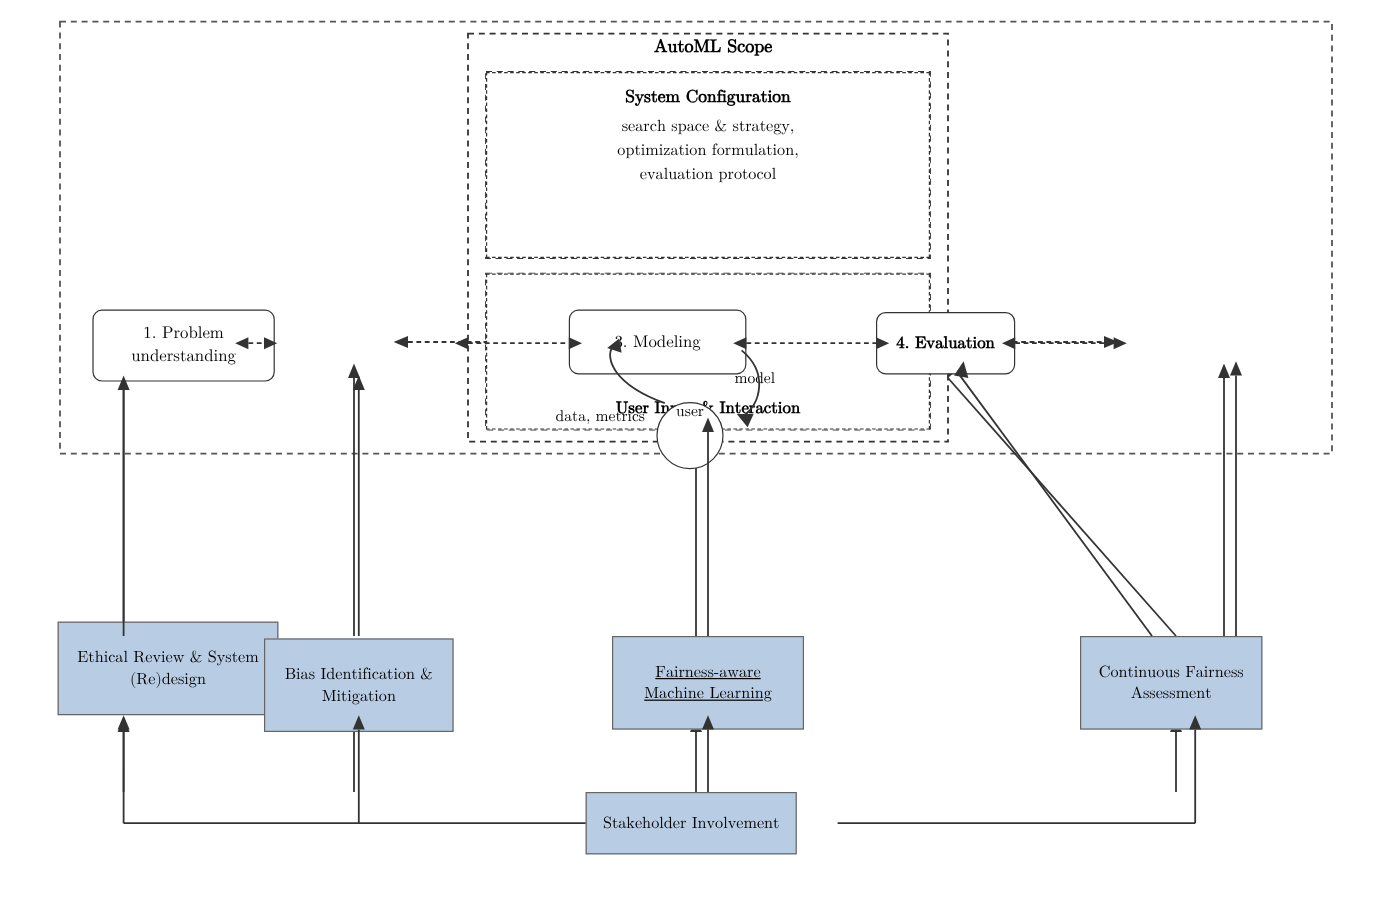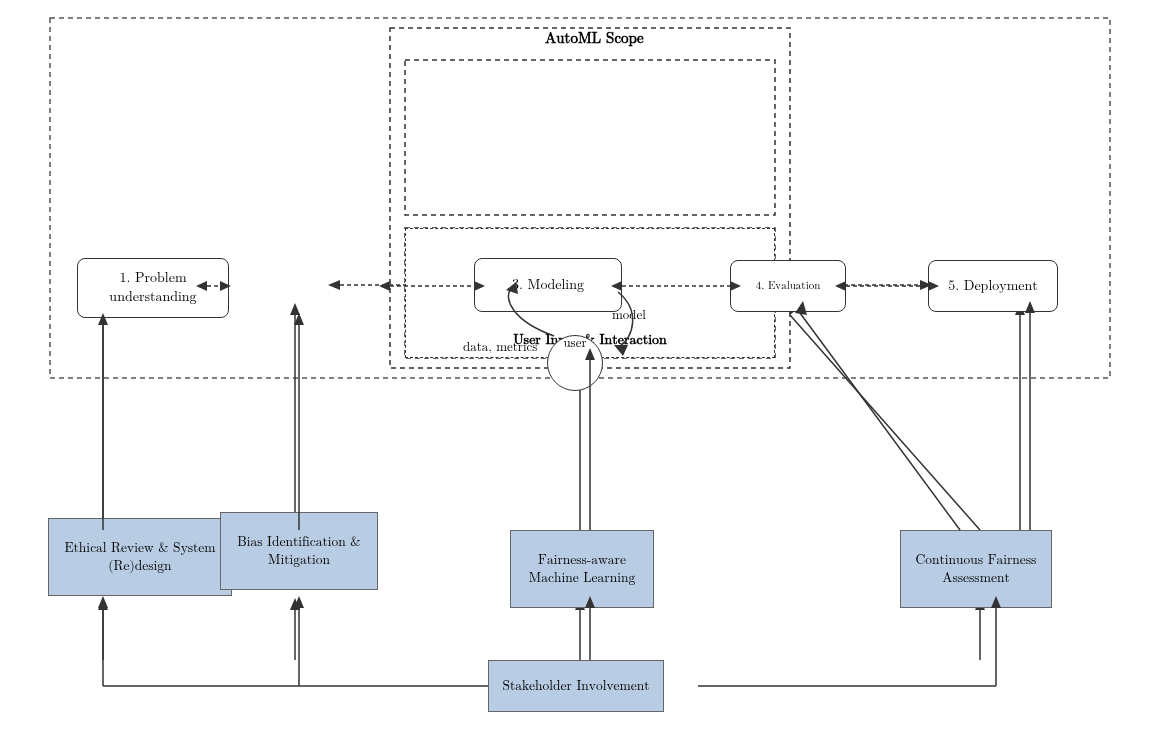--- a/index.html
+++ b/index.html
@@ -137,20 +137,26 @@
     <path d="M 540,350 C 490,340 490,300 510,290" fill="none" stroke="#333" stroke-width="1.5"></path>
     <polygon points="506,286 514,298 520,288" fill="#333"></polygon>
 
     <path d="M 620,295 C 640,310 640,335 620,348" fill="none" stroke="#333" stroke-width="1.5"></path>
     <polygon points="615,344 624,356 628,344" fill="#333"></polygon>
 
   </svg>
 
   <div class="label-text bold" style="left:545px; top:30px; font-size:15px; font-weight:bold;">AutoML Scope</div>
 
+  <div class="box-dashed" style="left:405px; top:60px; width:370px; height:155px; display:block; padding:10px 14px;">
+    <div>
+      <div class="bold" style="font-size:14.5px; margin-bottom:4px;">System Configuration</div>
+      <div style="font-size:13.5px; line-height:1.5;">search space &amp; strategy,<br>optimization formulation,<br>evaluation protocol</div>
+    </div>
+  </div>
 
   <div style="position:absolute; left:405px; top:228px; width:370px; height:130px; border:1.5px dashed #333; background:#fff; display:flex; flex-direction:column; align-items:center; justify-content:flex-end; padding-bottom:8px;">
     <div style="font-size:14px; font-weight:bold; margin-bottom:0;">User Input &amp; Interaction</div>
   </div>
 
   <div class="label-text" style="left:445px; top:340px; font-size:13px;margin-left:18px;">data,
 metrics</div>
 
   <div class="label-text" style="left:612px; top:308px; font-size:13px;">model</div>
 
@@ -161,39 +167,36 @@
   <div class="box-rounded" style="left:55px; top:258px; width:152px; height:60px; font-size:14px;margin-left:22px;">
     <span>1.  Problem
 understanding</span>
   </div>
 
 
   <div class="box-rounded" style="left:474px; top:258px; width:148px; height:54px; font-size:14px;">
     <span>3.  Modeling</span>
   </div>
 
-  <div class="box-rounded" style="left:730px; top:260px; width:116px; height:52px; font-size:11px;">
+  <div class="box-rounded" style="left:730px; top:260px; width:116px; height:52px; font-size:14px;font-weight:bold;">
     <span>4.  Evaluation</span>
   </div>
 
-  <div class="box-rounded" style="left:928px; top:260px; width:130px; height:52px; font-size:14px;">
-    <span>5.  Deployment</span>
-  </div>
 
   <div class="box-blue" style="left:48px; top:518px; width:184px; height:78px; font-size:13.5px;">
     <span>Ethical Review &amp;
 System (Re)design</span>
   </div>
 
-  <div class="box-blue" style="left:220px; top:512px; width:158px; height:78px; font-size:13.5px;">
+  <div class="box-blue" style="left:220px; top:532px; width:158px; height:78px; font-size:13.5px;">
     <span>Bias Identification &amp;
 Mitigation</span>
   </div>
 
-  <div class="box-blue" style="left:510px; top:530px; width:144px; height:78px; font-size:13.5px;">
+  <div class="box-blue" style="left:510px; top:530px; width:160px; height:78px; font-size:13.5px;text-decoration:underline;">
     <span>Fairness-aware
 Machine Learning</span>
   </div>
 
   <div class="box-blue" style="left:900px; top:530px; width:152px; height:78px; font-size:13.5px;">
     <span>Continuous
 Fairness Assessment</span>
   </div>
 
   <div class="box-blue" style="left:488px; top:660px; width:176px; height:52px; font-size:13.5px;">

